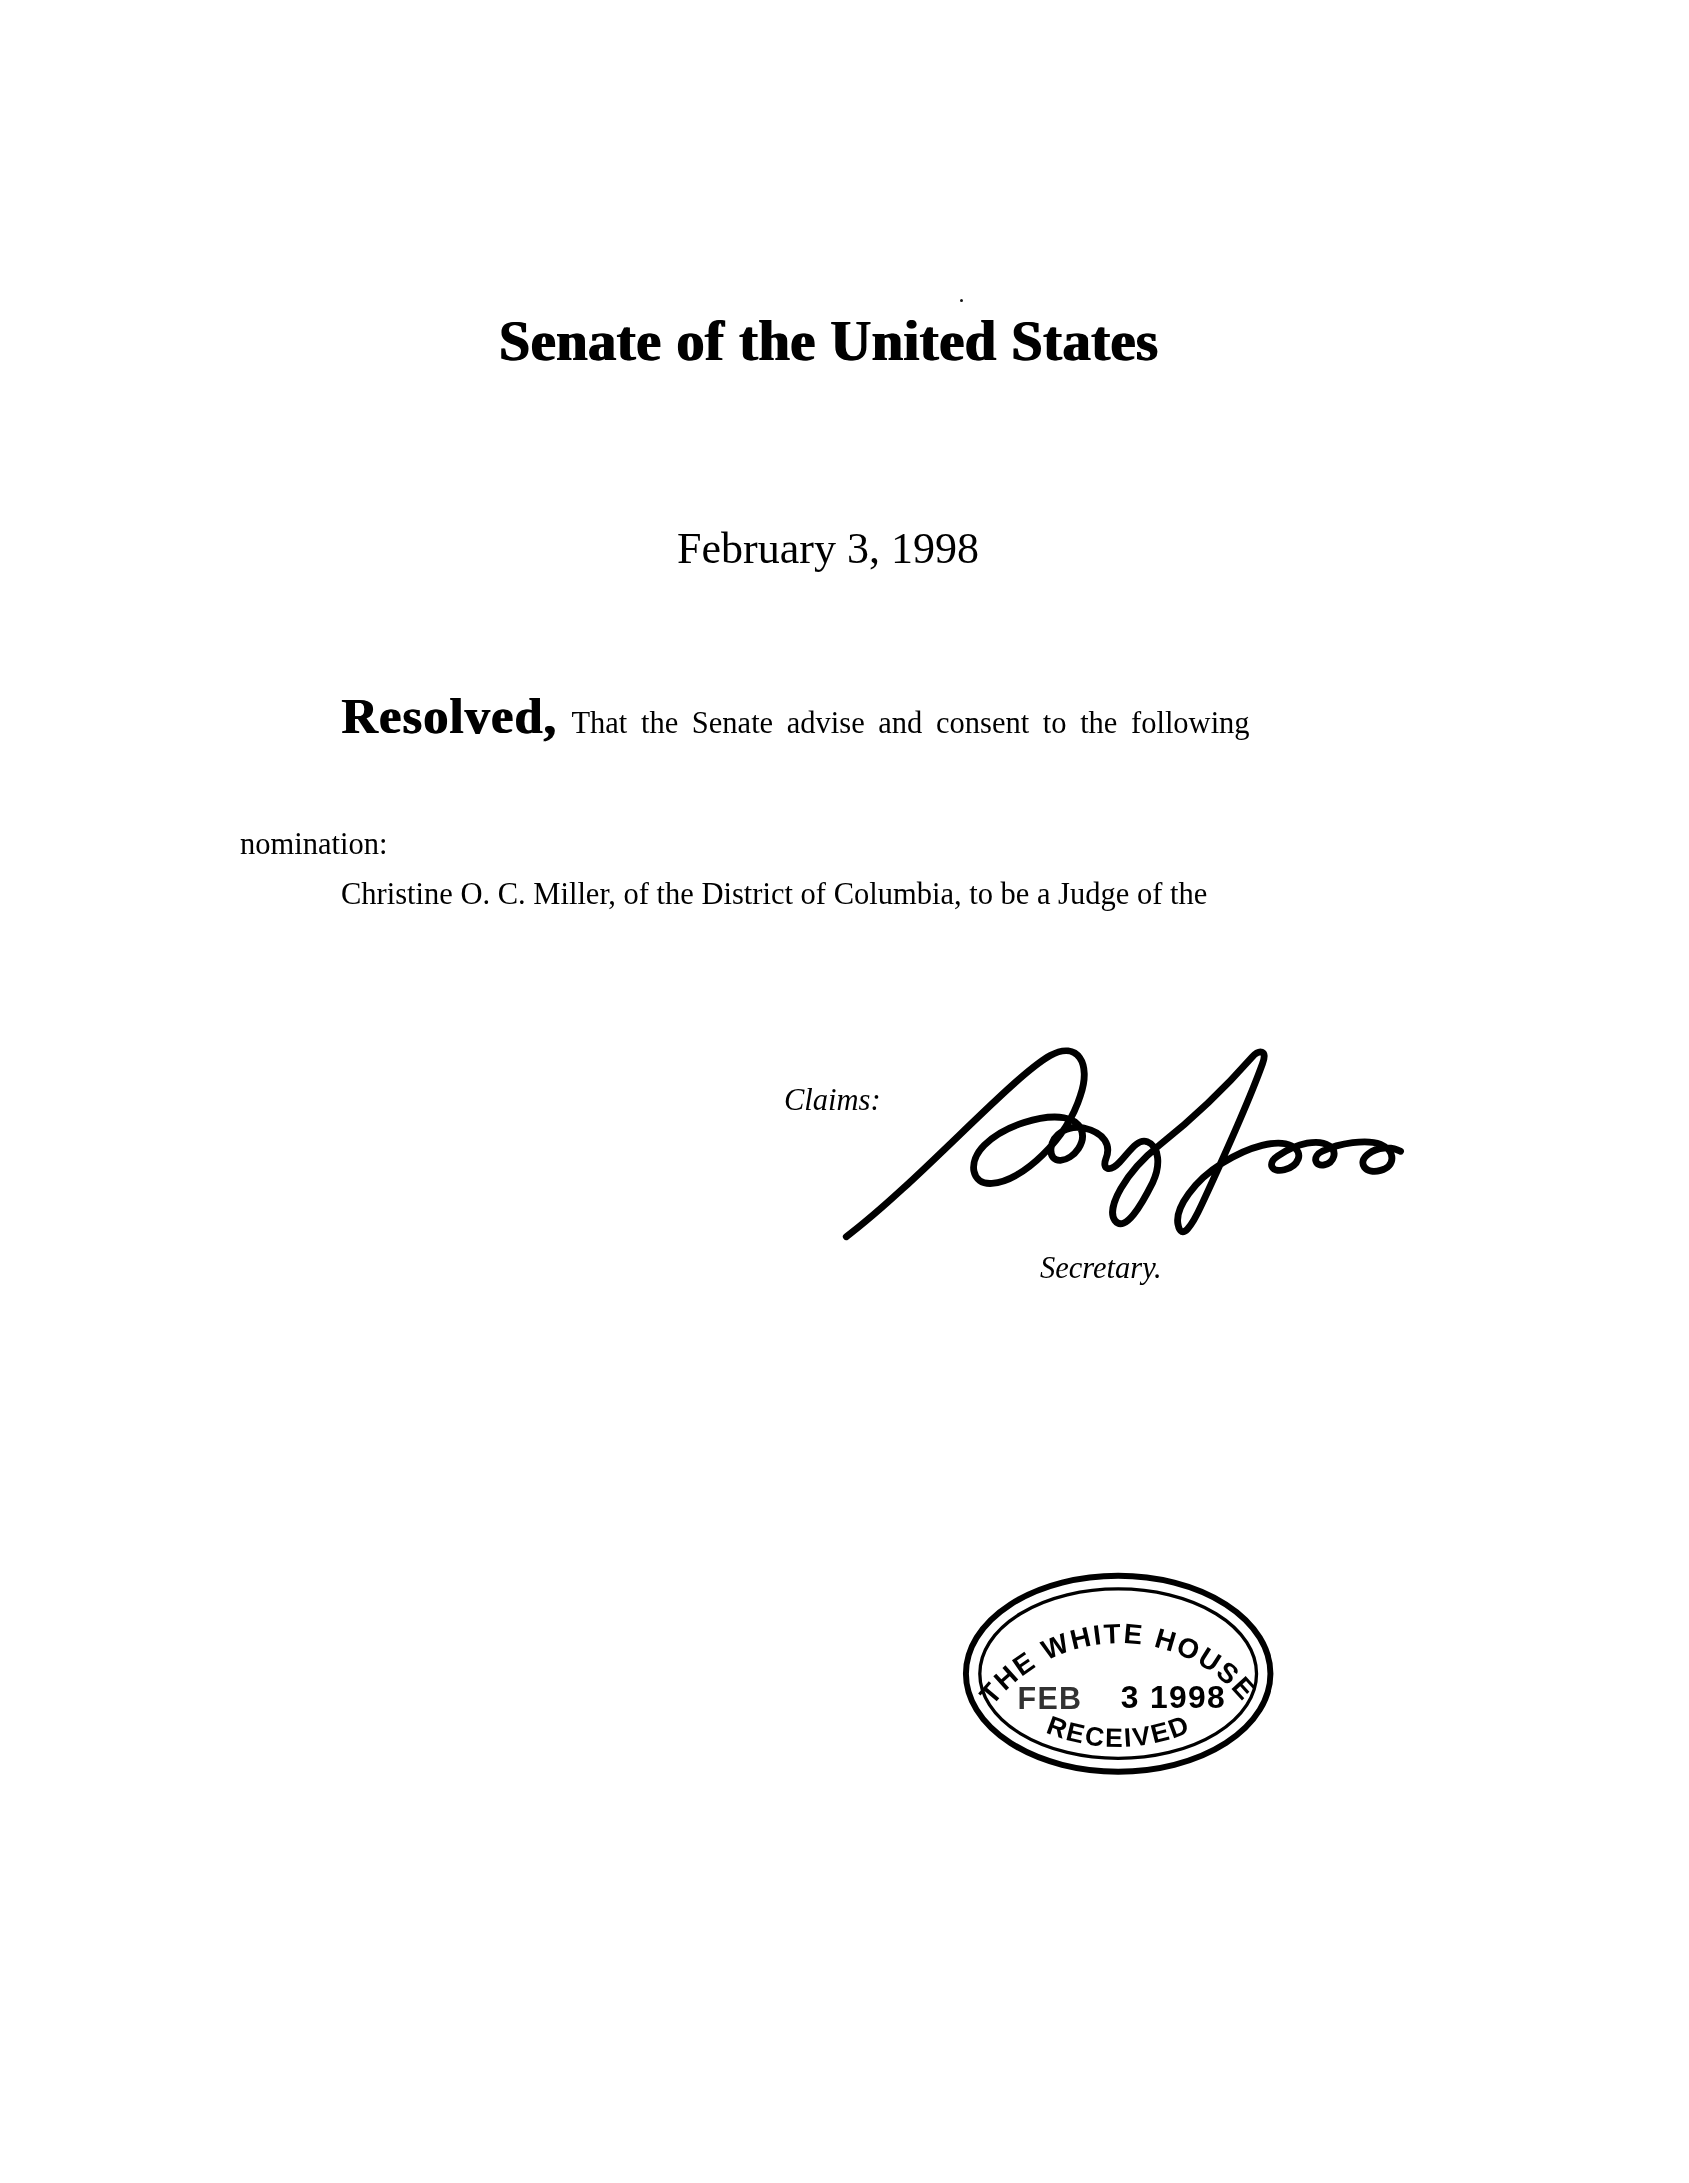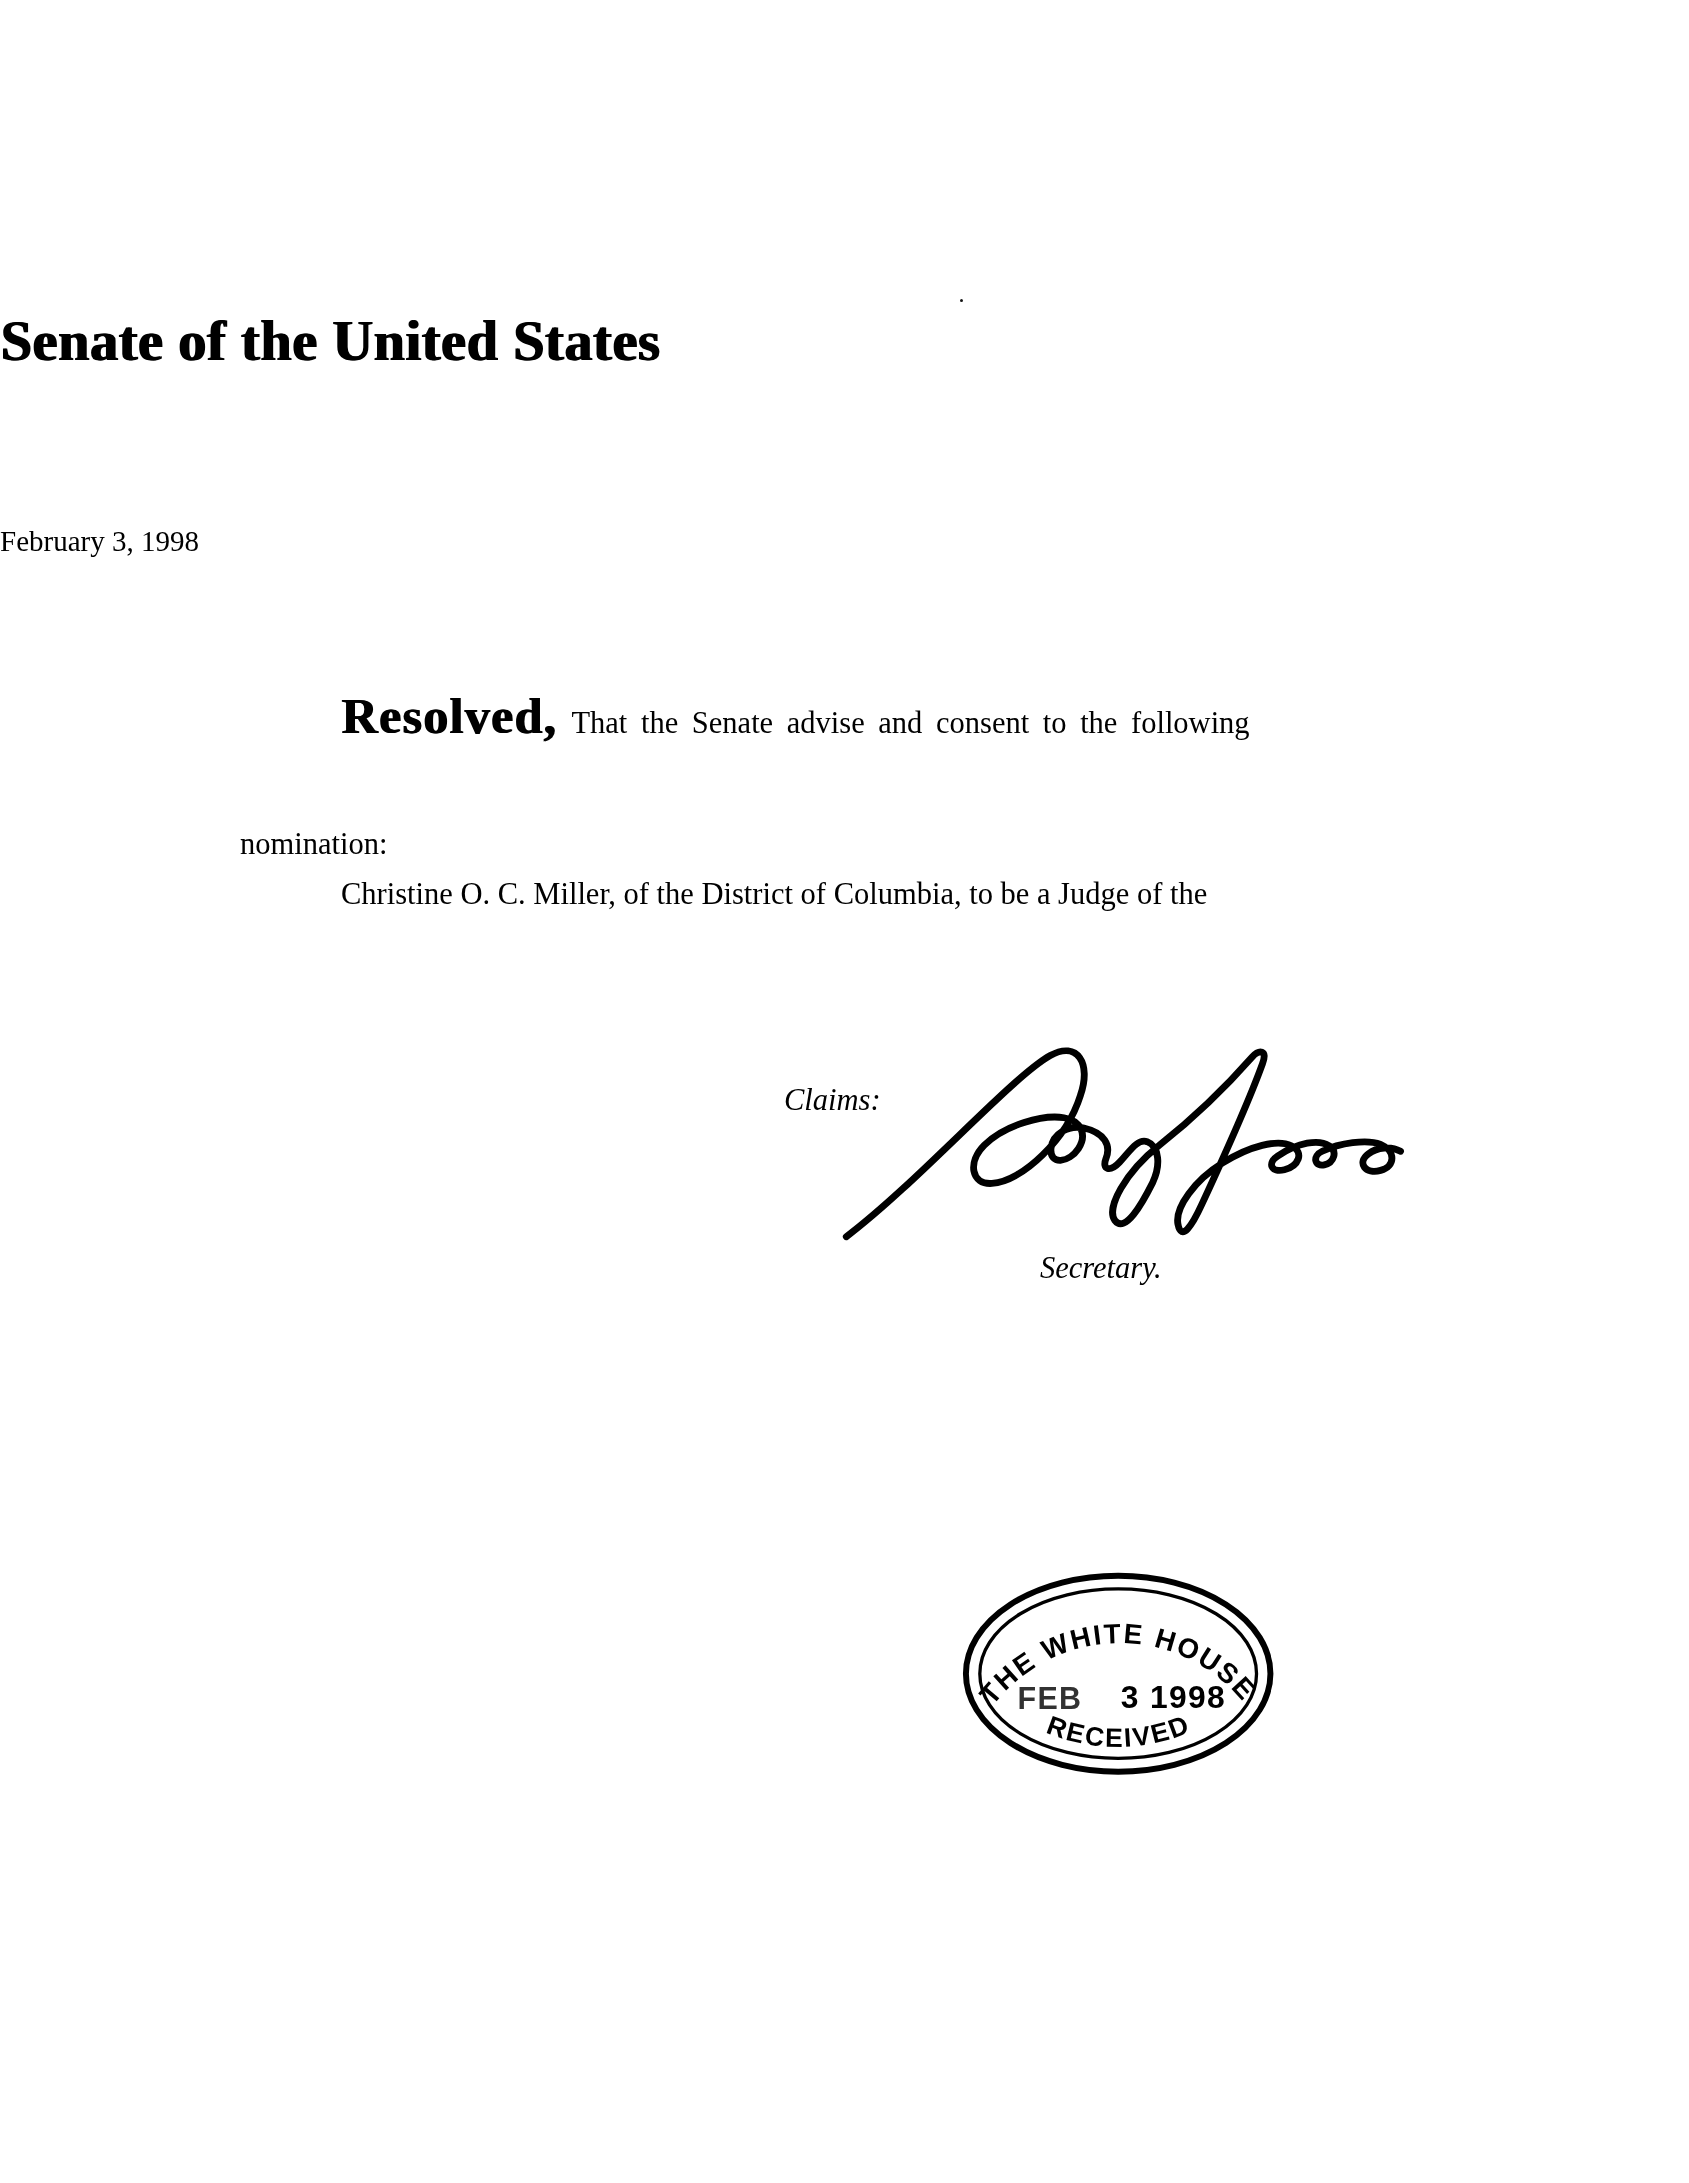--- a/index.html
+++ b/index.html
@@ -5,41 +5,41 @@
   * { margin:0; padding:0; box-sizing:border-box; }
   html,body { background:#ffffff; }
   .page {
     position:relative;
     width:1689px; height:2183px;
     background:#ffffff;
     color:#000;
     font-family:"Liberation Serif", serif;
     overflow:hidden;
   }
-  .centered { position:absolute; left:0; width:1656px; text-align:left; }
+  .centered { position:absolute; left:0; width:1656px; text-align:center; }
   .title {
     top:313px;
     font-family:"Liberation Serif", serif;
     font-weight:700;
     font-size:56px;
     letter-spacing:0.7px;
     text-shadow:1.7px 0 0 #000;
     line-height:1;
   }
   .session {
     top:399px;
     font-family:"Liberation Sans", sans-serif;
     font-weight:700;
     font-size:28.5px;
     letter-spacing:0.7px;
     line-height:1;
   }
   .date {
     top:527px;
-    font-size:29px;
+    font-size:44px;
     line-height:1;
   }
   .line { position:absolute; font-size:30.5px; line-height:1; white-space:nowrap;margin-top:23px; }
   .l1 { top:668px; left:341px; }
   .resolved {
     font-size:50px; font-weight:700;
     letter-spacing:1.3px;
     text-shadow:1.3px 0 0 #000;
     margin-right:14.6px;
   }

